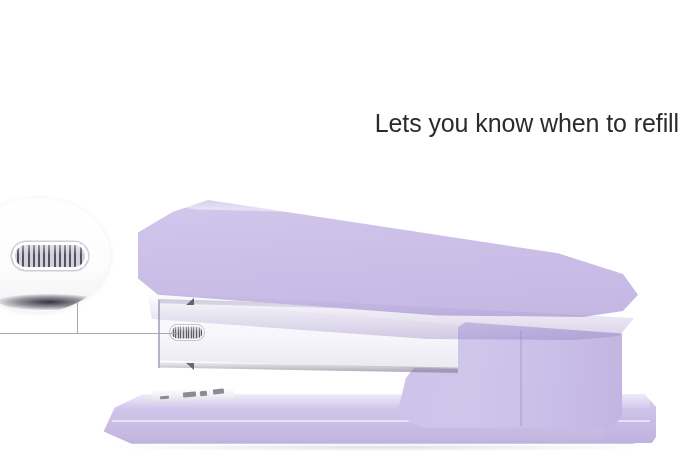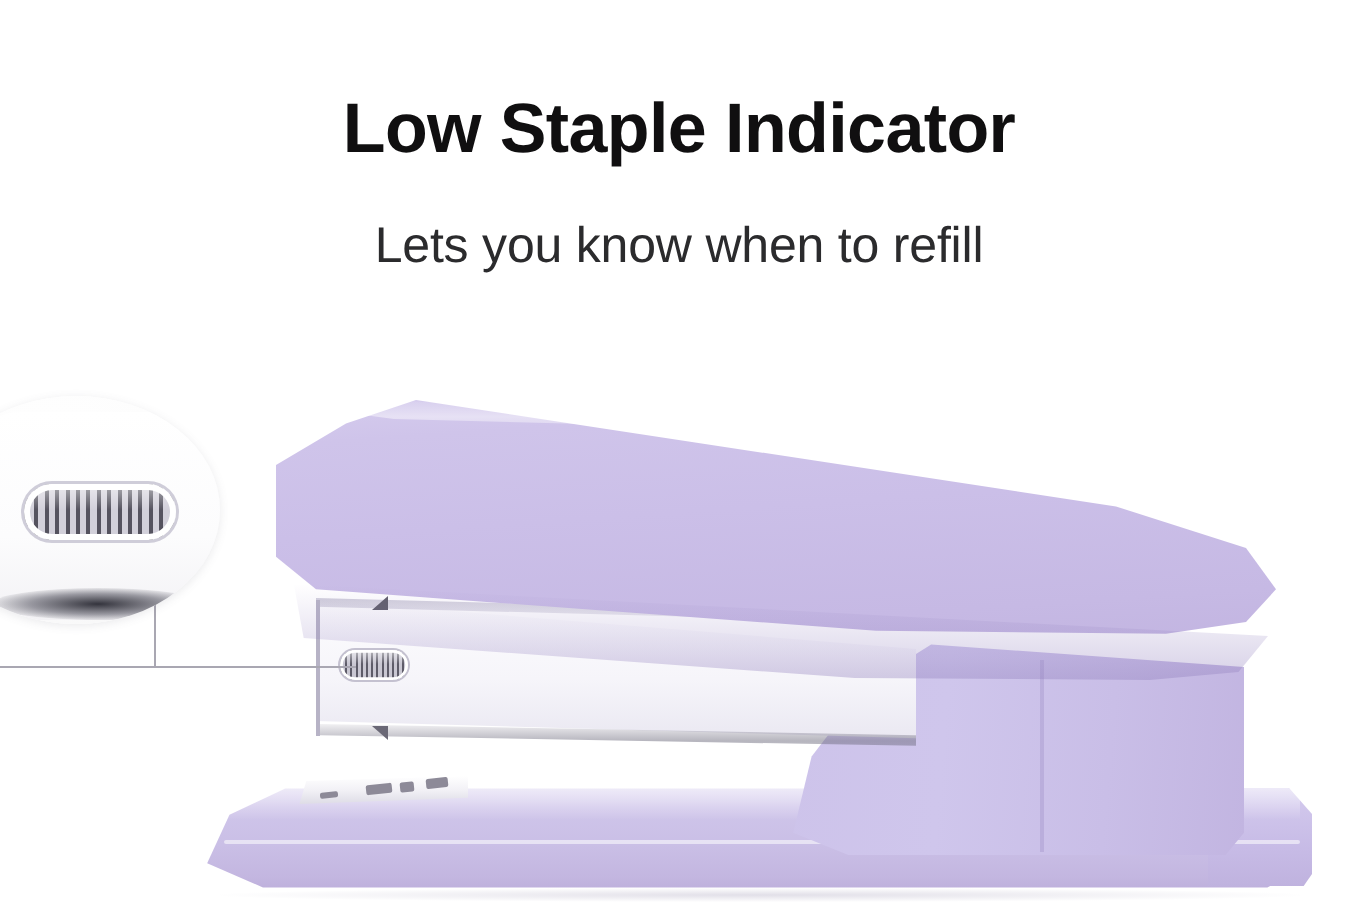--- a/index.html
+++ b/index.html
@@ -30,21 +30,21 @@
     letter-spacing: -0.3px;
     color: #100f10;
     line-height: 1.05;
     white-space: nowrap;
   }
   .subhead {
     position: absolute;
     left: 0;
     top: 110px;
     width: 679px;
-    text-align: center;
+    text-align: right;
     font-size: 25px;
     font-weight: normal;
     color: #2b2b2d;
     letter-spacing: -0.1px;
     line-height: 1.1;
     white-space: nowrap;
   }
 
   
   .photo {
@@ -353,21 +353,20 @@
     width: 178px;
     height: 1px;
     background: #a9a7b2;
   }
 </style>
 </head>
 <body>
 
 <div class="canvas">
 
-  <div class="headline">Low Staple Indicator</div>
 
   <div class="subhead">Lets you know when to refill</div>
 
   <div class="photo">
 
     <div class="ground-shadow"></div>
 
     <div class="base"></div>
     <div class="base-rear-step"></div>
     <div class="base-top-sheen"></div>

